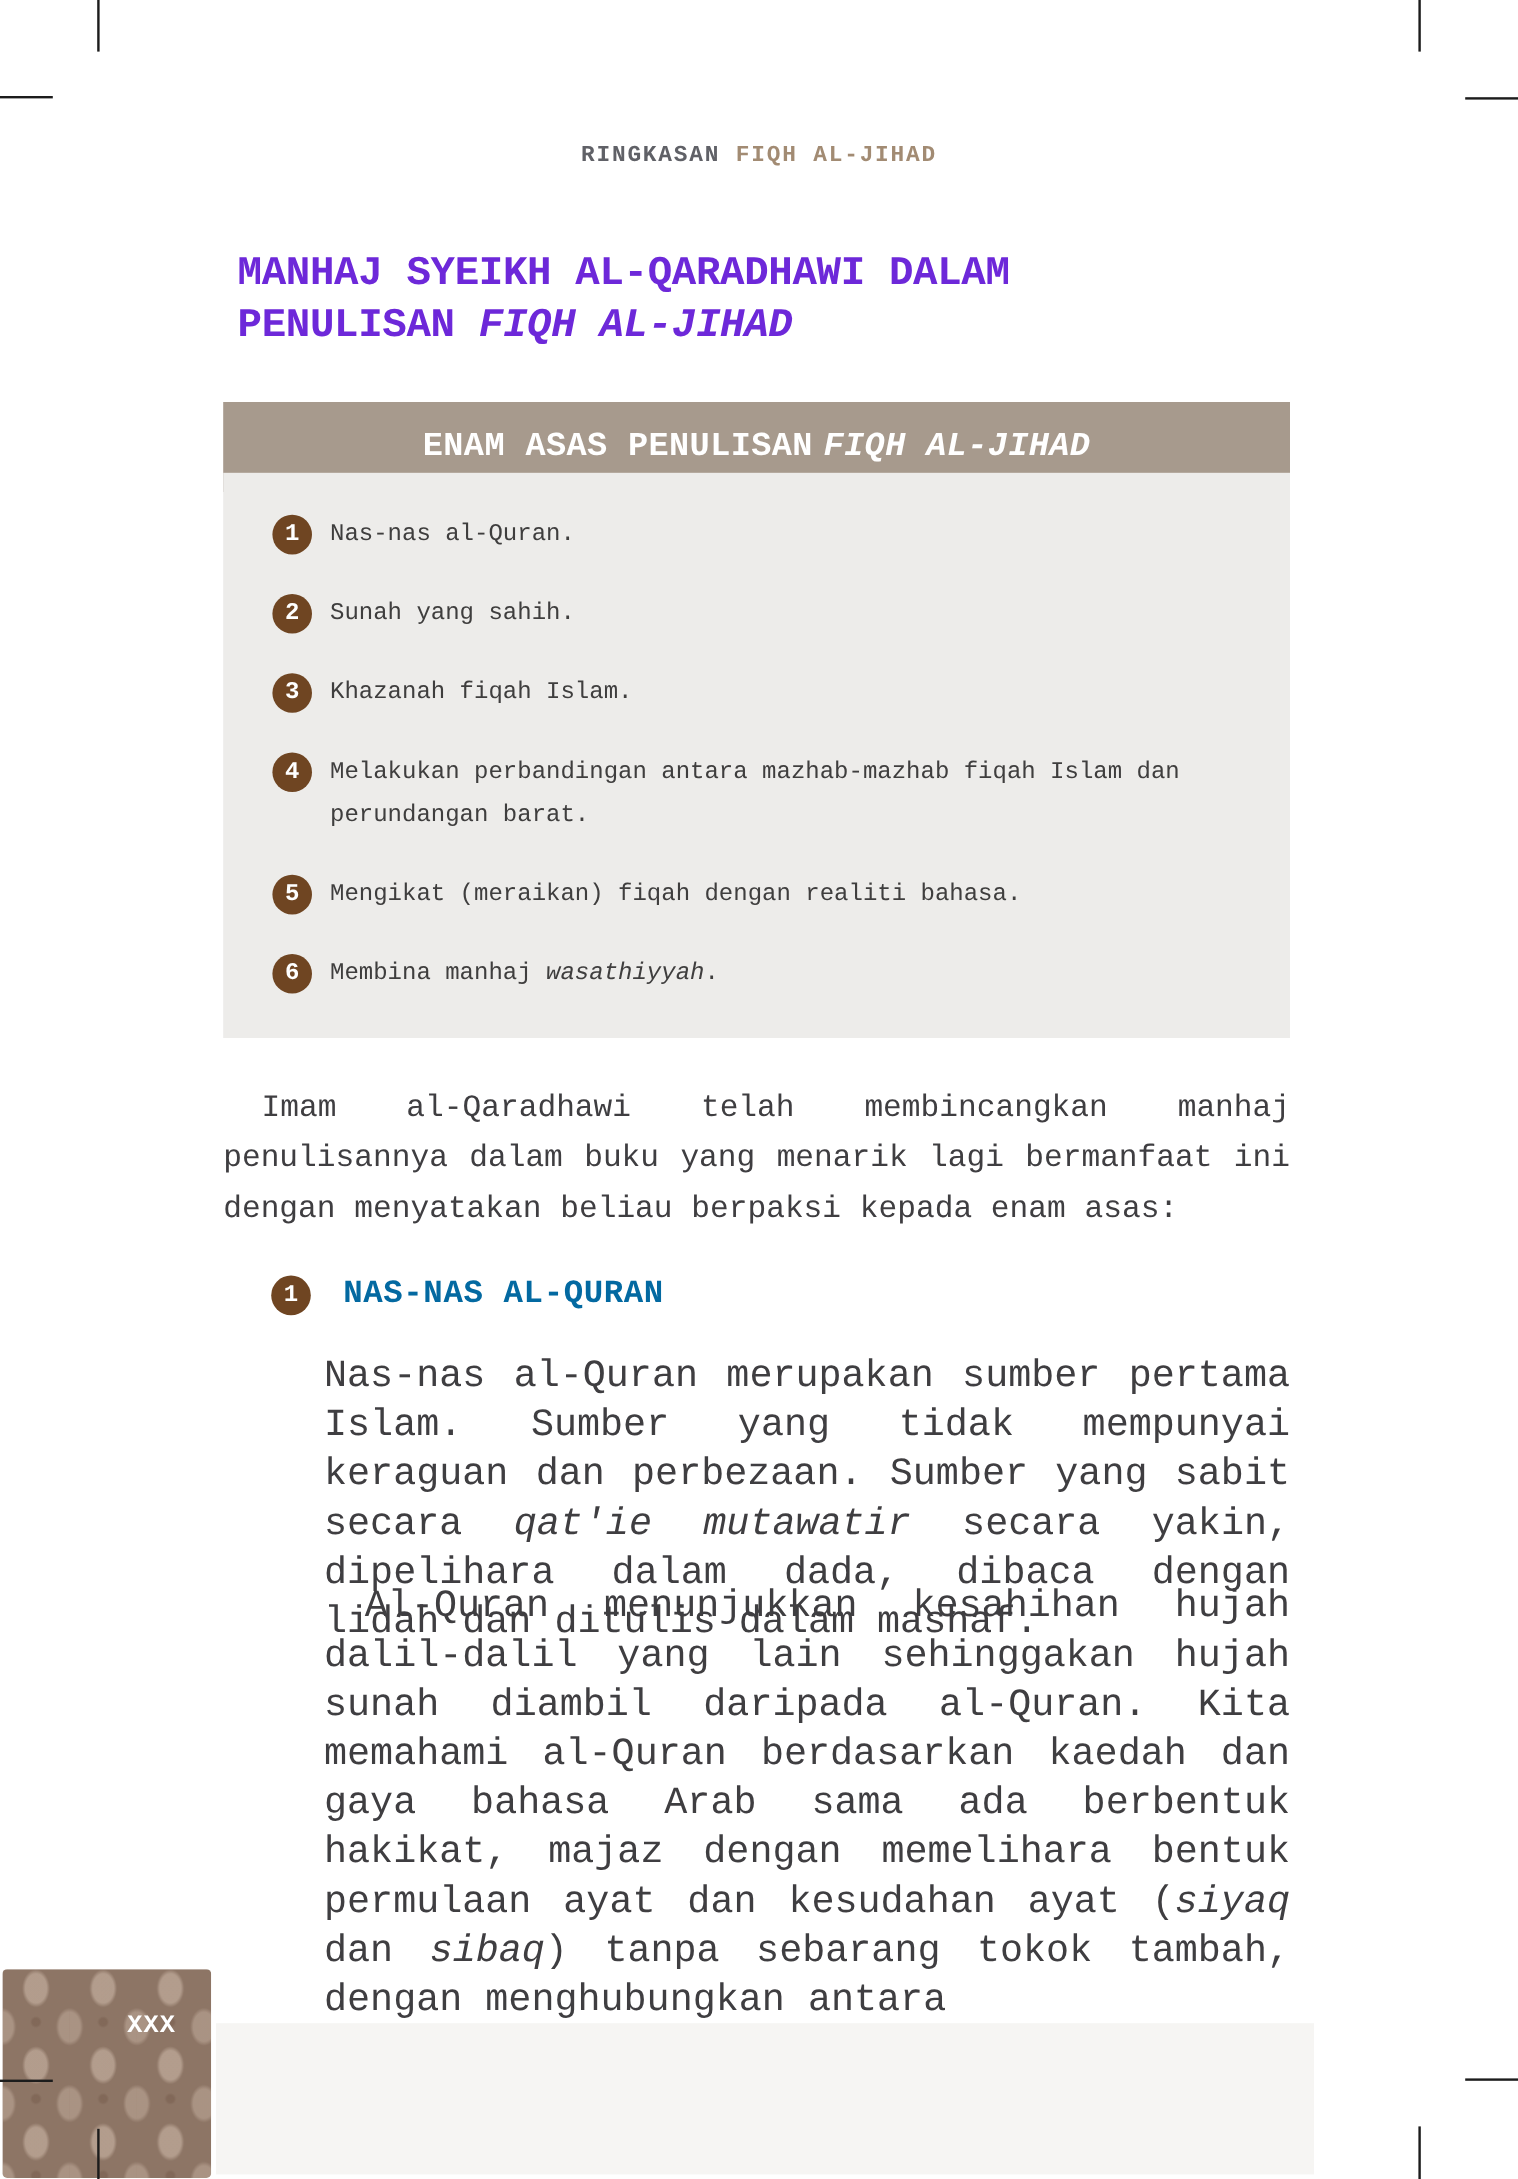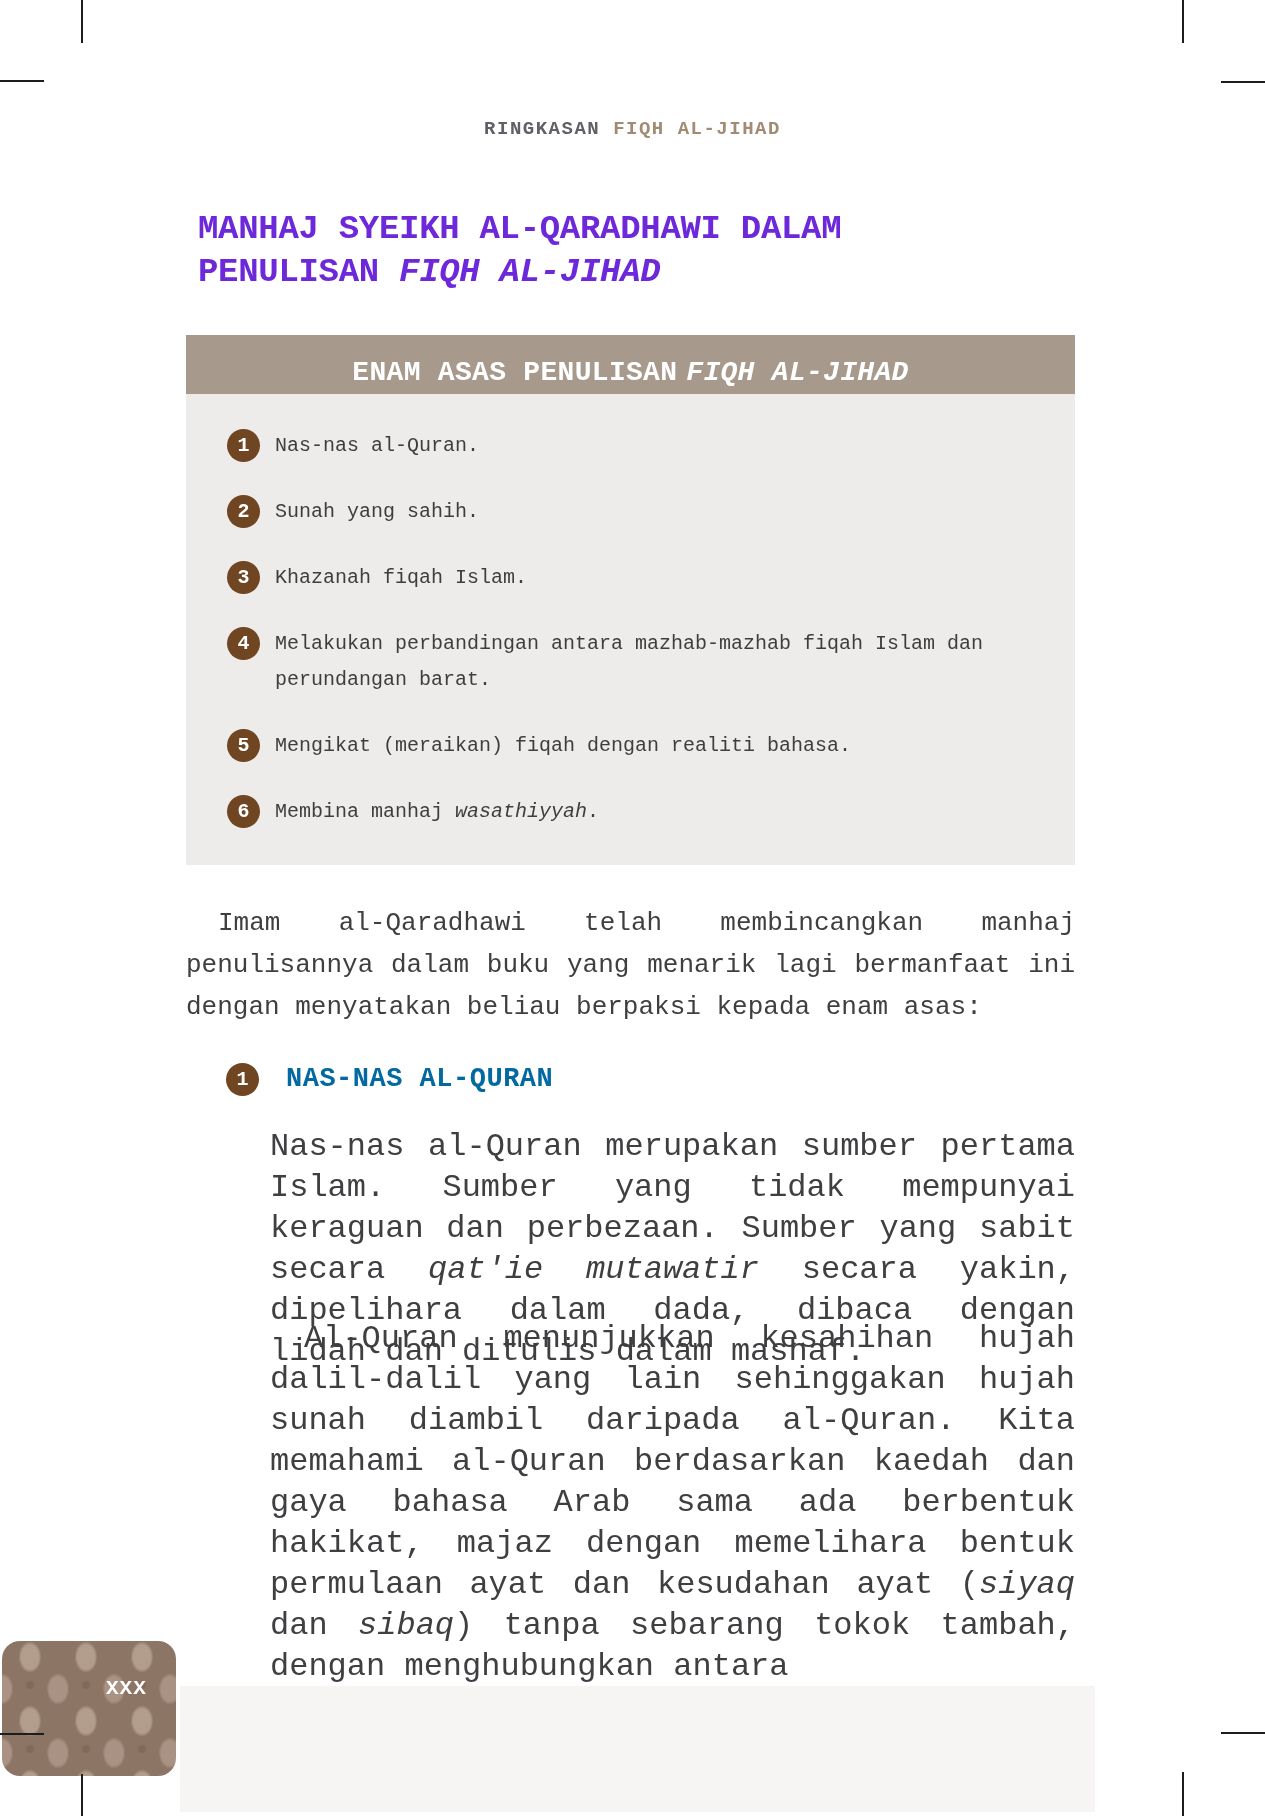--- a/index.html
+++ b/index.html
@@ -83,22 +83,22 @@
   }
   .body-par .it{font-style:italic;}
   .par1{top:1126px;}
   .par2{top:1318px;text-indent:34px;}
   
   .band{
     position:absolute;left:180px;top:1686px;width:915px;height:126px;
     background:#f6f5f3;z-index:1;
   }
   .pgblock{
-    position:absolute;left:2px;top:1641px;width:174px;height:135px;
-    border-radius:18px;z-index:2;
+    position:absolute;left:2px;top:1641px;width:174px;height:174px;
+    border-radius:4px;z-index:2;
     background-color:#8d7565;
     background-image:
       radial-gradient(ellipse 16px 22px at 28px 16px, rgba(216,196,180,0.50) 0 55%, rgba(216,196,180,0) 72%),
       radial-gradient(ellipse 16px 22px at 0px 48px,  rgba(216,196,180,0.38) 0 55%, rgba(216,196,180,0) 72%),
       radial-gradient(ellipse 16px 22px at 56px 48px, rgba(216,196,180,0.38) 0 55%, rgba(216,196,180,0) 72%),
       radial-gradient(circle 5px at 28px 44px, rgba(120,94,78,0.55) 0 60%, rgba(120,94,78,0) 100%);
     background-size:56px 64px;
   }
   .pgnum{
     position:absolute;left:104px;top:36px;

